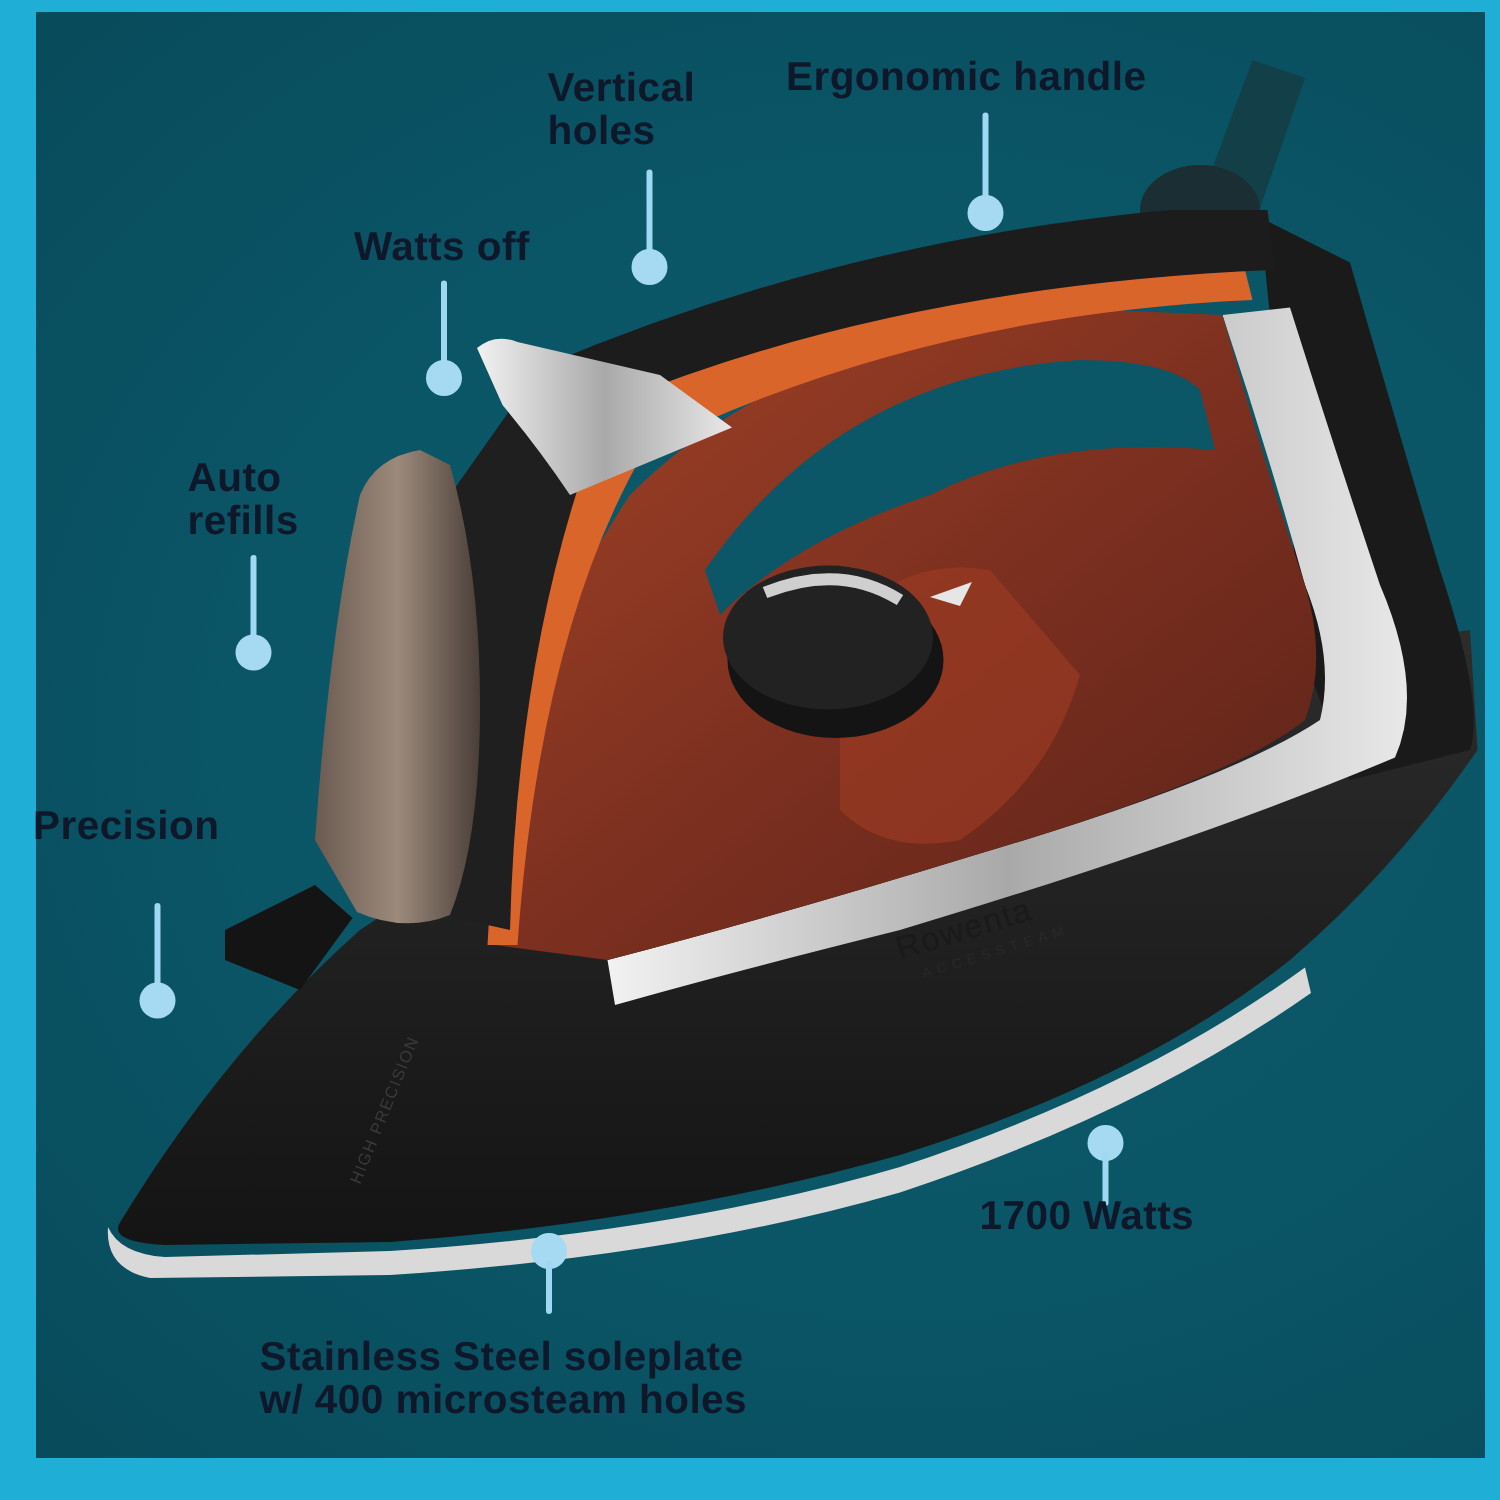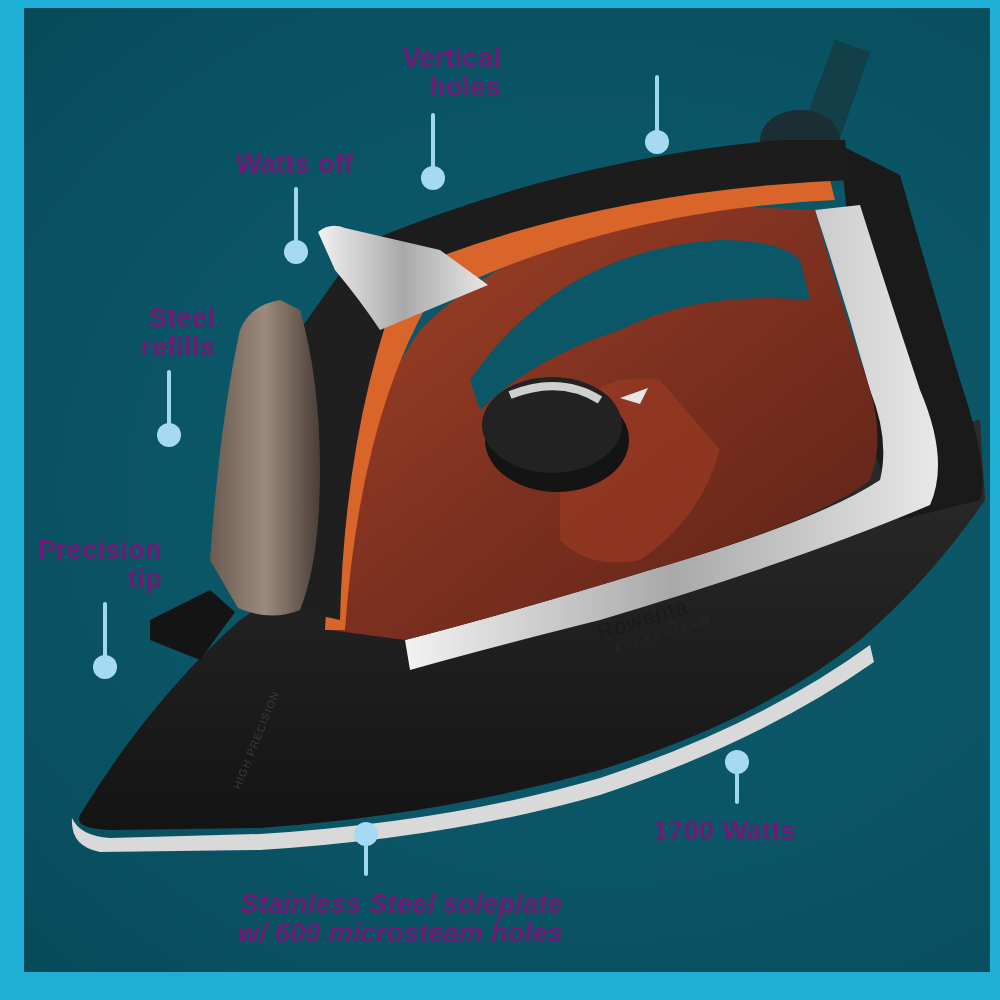--- a/index.html
+++ b/index.html
@@ -1,19 +1,19 @@
 <!DOCTYPE html>
 <html><head>
 <meta charset="utf-8">
 <style>
   html,body{margin:0;padding:0;}
   body{width:1000px;height:1000px;overflow:hidden;background:#1eaed6;font-family:"Liberation Sans",sans-serif;}
   .frame{position:absolute;left:0;top:0;width:1000px;height:1000px;background:#1eaed6;}
   .panel{position:absolute;left:24px;top:8px;width:966px;height:964px;background:radial-gradient(ellipse at 60% 50%,#0d5a6a 0%,#0a5566 55%,#084b5b 100%);}
-  .label{position:absolute;color:#701a75;font-weight:bold;font-size:27px;line-height:29px;text-align:right;white-space:nowrap;letter-spacing:0.3px;}
+  .label{position:absolute;color:#0f172a;font-weight:bold;font-size:27px;line-height:29px;text-align:left;white-space:nowrap;letter-spacing:0.3px;}
   .stem{position:absolute;width:4px;background:#9fd8f2;border-radius:2px;}
   .dot{position:absolute;width:24px;height:24px;border-radius:50%;background:#a6daf3;}
   svg.iron{position:absolute;left:0;top:0;}
 </style>
 </head>
 <body>
 
 <div class="frame">
   <div class="panel"></div>
 
@@ -83,48 +83,50 @@
     <text x="240" y="790" transform="rotate(-68 240 790)" font-family="Liberation Sans, sans-serif" font-size="11" fill="#3a3a3a" letter-spacing="1">HIGH PRECISION</text>
   </svg>
 
   <div class="label" style="left:365px;top:44px;width:136px;">
     <div>Vertical</div>
     <div>holes</div>
   </div>
   <div class="stem" style="left:431px;top:113px;height:62px;"></div>
   <div class="dot" style="left:421px;top:166px;"></div>
 
+  <div class="label" style="left:524px;top:37px;">
+    <div>Ergonomic handle</div>
+  </div>
   <div class="stem" style="left:655px;top:75px;height:65px;"></div>
   <div class="dot" style="left:645px;top:130px;"></div>
 
   <div class="label" style="left:236px;top:150px;">
     <div>Watts off</div>
   </div>
   <div class="stem" style="left:294px;top:187px;height:60px;"></div>
   <div class="dot" style="left:284px;top:240px;"></div>
 
   <div class="label" style="left:125px;top:304px;width:90px;">
-    <div>Steel</div>
+    <div>Auto</div>
     <div>refills</div>
   </div>
   <div class="stem" style="left:167px;top:370px;height:60px;"></div>
   <div class="dot" style="left:157px;top:423px;"></div>
 
   <div class="label" style="left:22px;top:536px;width:140px;">
     <div>Precision</div>
-    <div>tip</div>
   </div>
   <div class="stem" style="left:103px;top:602px;height:58px;"></div>
   <div class="dot" style="left:93px;top:655px;"></div>
 
   <div class="dot" style="left:725px;top:750px;"></div>
   <div class="stem" style="left:735px;top:768px;height:36px;"></div>
-  <div class="label" style="left:653px;top:817px;">
+  <div class="label" style="left:653px;top:796px;">
     <div>1700 Watts</div>
   </div>
 
   <div class="dot" style="left:354px;top:822px;"></div>
   <div class="stem" style="left:364px;top:840px;height:36px;"></div>
-  <div class="label" style="left:173px;top:890px;width:390px;font-style:italic;">
+  <div class="label" style="left:173px;top:890px;width:390px;">
     <div>Stainless Steel soleplate</div>
-    <div>w/ 600 microsteam holes</div>
+    <div>w/ 400 microsteam holes</div>
   </div>
 </div>
 
 </body></html>

